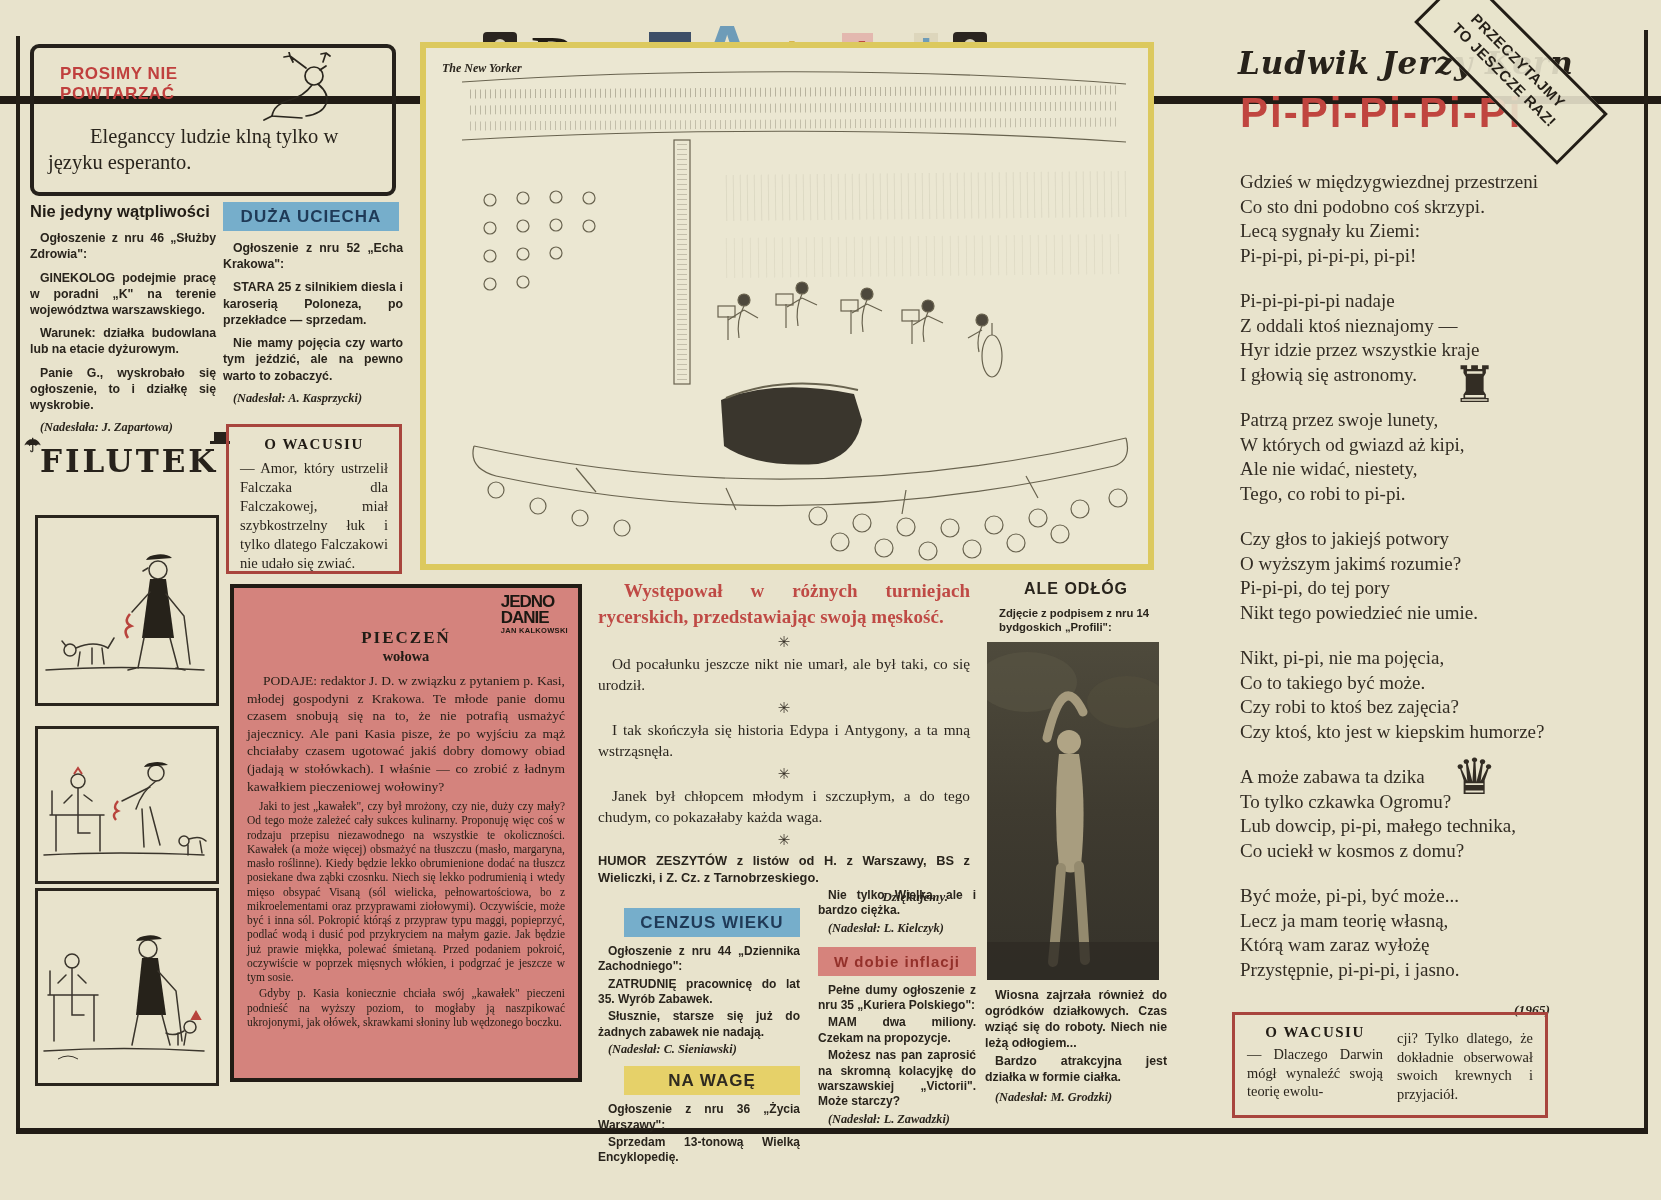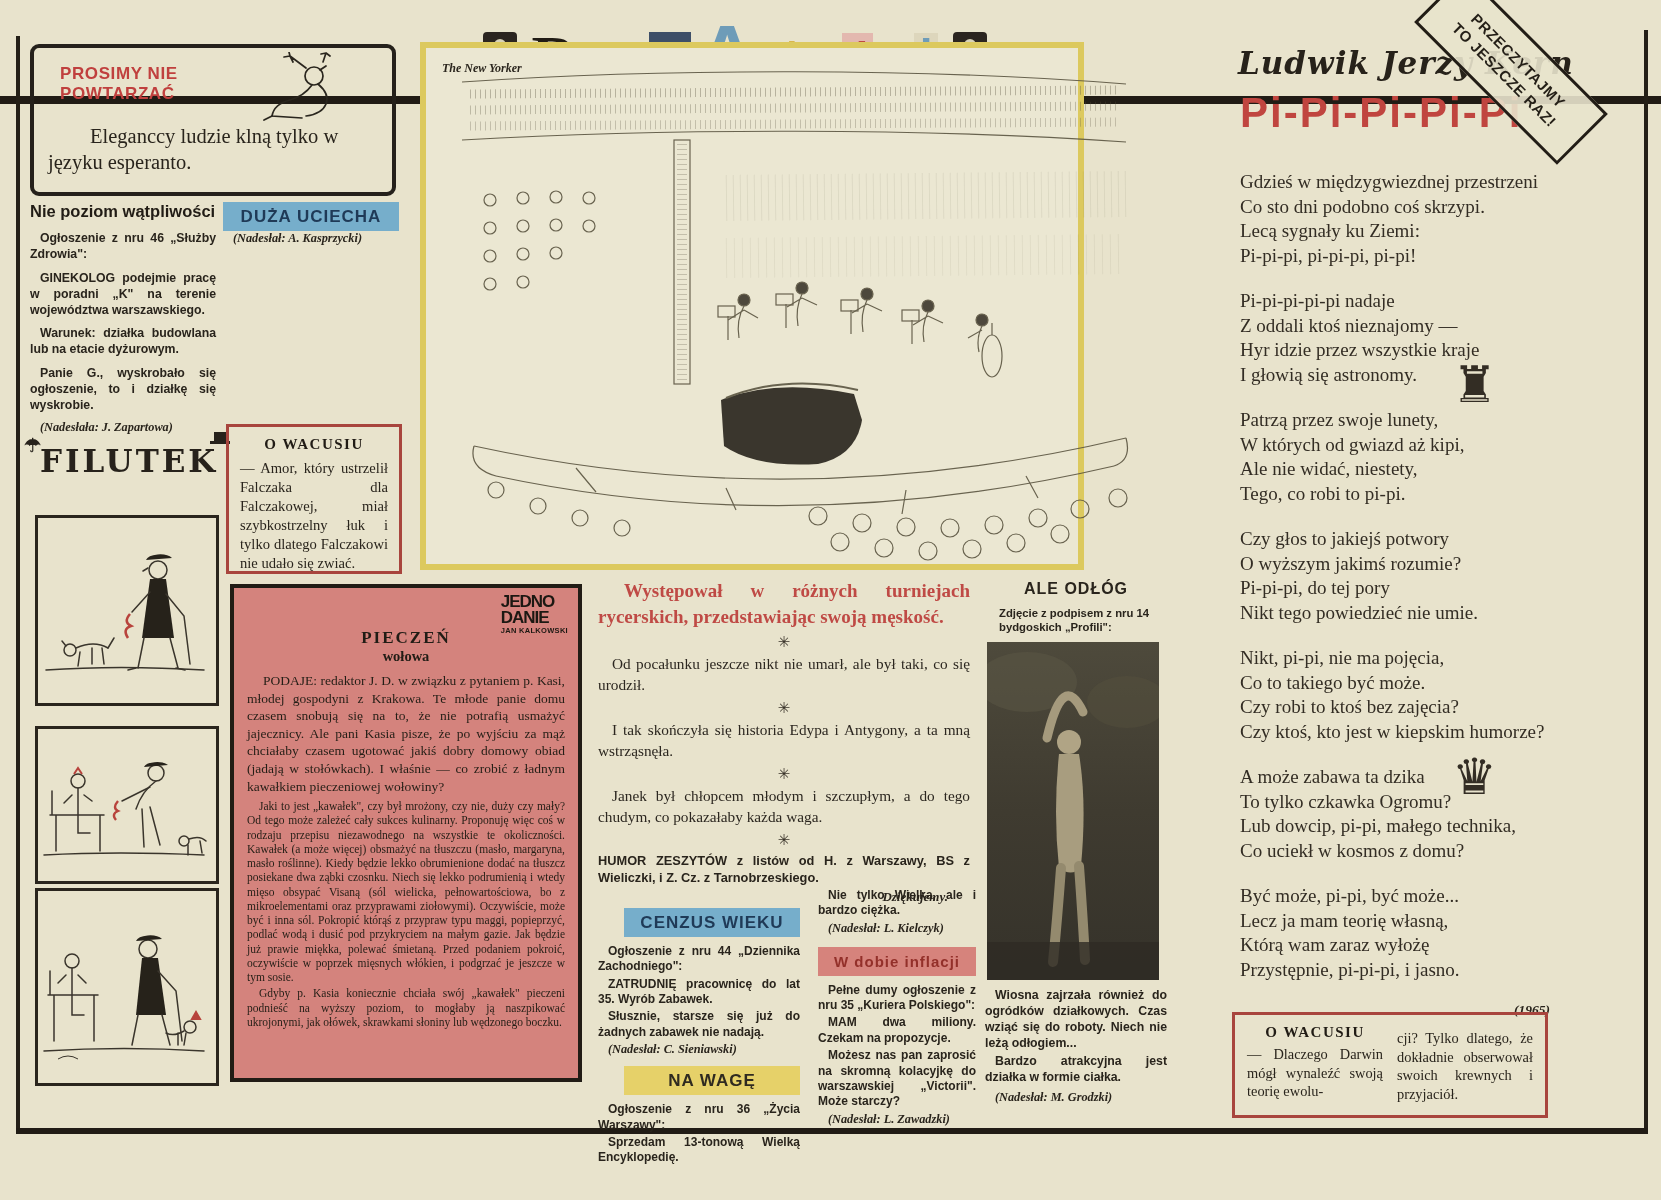--- a/index.html
+++ b/index.html
@@ -50,21 +50,21 @@
   .redbox{border:3px solid #a8453d}
   .redbox .rb-h{text-align:center;font:800 15px/1.2 "Liberation Serif",serif;letter-spacing:1.5px;color:#211c15;margin:8px 0 6px}
   .redbox .rb-b{font:400 14.6px/1.3 "Liberation Serif",serif;color:#29241c;text-align:justify;padding:0 11px}
   
   .f-title{left:40px;top:446px;width:180px;height:54px;font:700 31px/1 "DejaVu Serif",serif;letter-spacing:3px;color:#27221b}
   .f-umb{position:absolute;left:-16px;top:-10px;font-size:19px;color:#27221b}
   .f-hat{position:absolute;right:-6px;top:-14px;width:12px;height:9px;background:#27221b}
   .f-hat::after{content:"";position:absolute;left:-4px;bottom:-3px;width:20px;height:3px;background:#27221b}
   .panel{border:3px solid #2a251d;background:transparent}
   
-  .cartoon{left:420px;top:42px;width:664px;height:528px;border:6px solid #dcc95e;background:#ebe7d2;box-sizing:border-box}
+  .cartoon{left:420px;top:42px;width:734px;height:528px;border:6px solid #dcc95e;background:#ebe7d2;box-sizing:border-box}
   .ny-credit{position:absolute;left:16px;top:14px;font:italic 700 12px/1 "Liberation Serif",serif;color:#2b261e}
   
   .lead-red{font:700 19px/1.35 "Liberation Serif",serif;color:#bf4a45;text-align:justify;text-indent:26px;margin:0}
   .sep{text-align:center;font-size:15px;color:#3a342a;margin:5px 0;line-height:1}
   .aph{font:400 15.3px/1.34 "Liberation Serif",serif;color:#2c2720;text-align:justify;text-indent:14px;margin:0}
   .humor{font:800 12.8px/1.35 "Liberation Sans",sans-serif;text-align:justify;margin:4px 0 0}
   .thanks{font:italic 700 13px/1.3 "Liberation Serif",serif;text-align:right;padding-right:22px;margin:2px 0 0}
   
   .pieczen{left:230px;top:584px;width:352px;height:498px;background:#d4837d;border:4px solid #211c15;box-sizing:border-box;padding:10px 13px;overflow:hidden}
   .pz-logo{position:absolute;right:10px;top:6px;text-align:left;color:#1c1812}
@@ -138,21 +138,21 @@
         <path d="M82 33 Q74 44 60 48"></path>
         <path d="M60 48 Q44 52 42 64 L72 66"></path>
         <path d="M88 32 Q100 42 96 52 Q92 62 76 64"></path>
         <path d="M42 64 l-8 4"></path>
       </g>
     </svg>
     <div class="bdy">Eleganccy ludzie klną tylko w języku esperanto.</div>
   </div>
 
   <div class="abs" style="left:30px;top:202px;width:186px">
-    <h3 class="h-left">Nie poziom wątpliwości</h3>
+    <h3 class="h-left">Nie jedyny wątpliwości</h3>
     <div class="bodytxt">
       <p>Ogłoszenie z nru 46 „Służby Zdrowia":</p>
       <p>GINEKOLOG podejmie pracę w poradni „K" na terenie województwa warszawskiego.</p>
       <p>Warunek: działka budowlana lub na etacie dyżurowym.</p>
       <p>Panie G., wyskrobało się ogłoszenie, to i działkę się wyskrobie.</p>
     </div>
     <div class="byline">(Nadesłała: J. Zapartowa)</div>
   </div>
 
   <div class="abs f-title">
@@ -217,20 +217,25 @@
         <circle cx="152" cy="136" r="6"></circle>
         <path d="M146 140 Q136 146 128 142 M148 142 l-2 12 M140 142 l0 12"></path>
       </g>
       <path d="M154 128 l4 -7 l4 7 z" stroke="#b8433c" stroke-width="2" fill="#b8433c"></path>
       <path d="M20 168 q10 -6 20 0" stroke="#3a352c" stroke-width="1" fill="none"></path>
     </svg>
   </div>
 
   <div class="abs" style="left:223px;top:202px;width:180px">
     <div class="colhead blue" style="width:176px">DUŻA UCIECHA</div>
+    <div class="bodytxt" style="margin-top:9px">
+      <p>Ogłoszenie z nru 52 „Echa Krakowa":</p>
+      <p>STARA 25 z silnikiem diesla i karoserią Poloneza, po przekładce — sprzedam.</p>
+      <p>Nie mamy pojęcia czy warto tym jeździć, ale na pewno warto to zobaczyć.</p>
+    </div>
     <div class="byline">(Nadesłał: A. Kasprzycki)</div>
   </div>
 
   <div class="abs redbox" style="left:226px;top:424px;width:176px;height:150px;box-sizing:border-box">
     <div class="rb-h">O WACUSIU</div>
     <div class="rb-b">— Amor, który ustrzelił Falczaka dla Falczakowej, miał szybkostrzelny łuk i tylko dlatego Falczakowi nie udało się zwiać.</div>
   </div>
 
   <div class="abs cartoon">
     <div class="ny-credit">The New Yorker</div>

